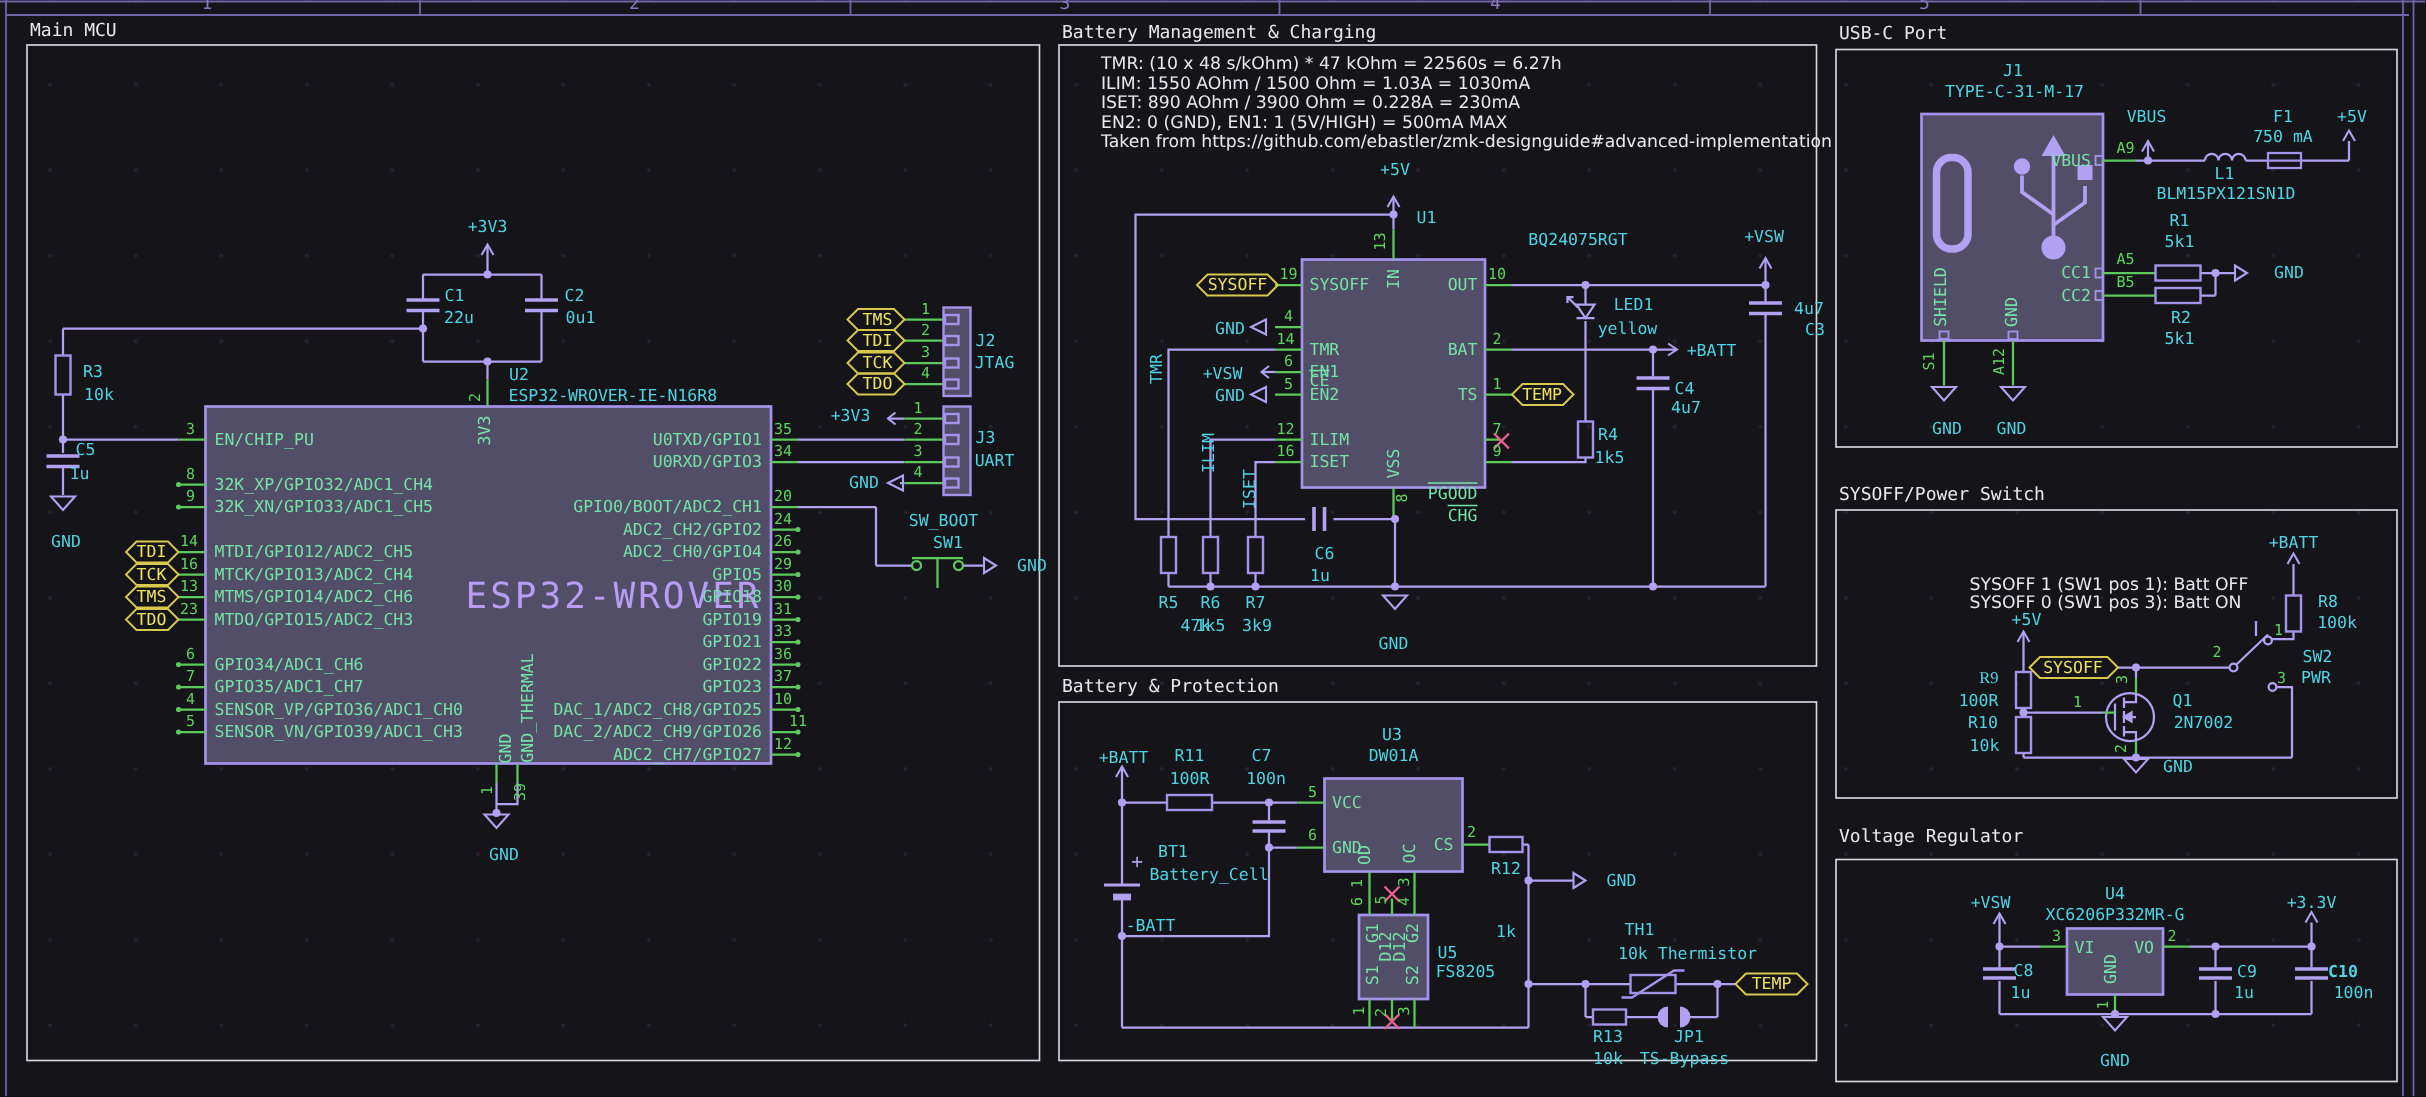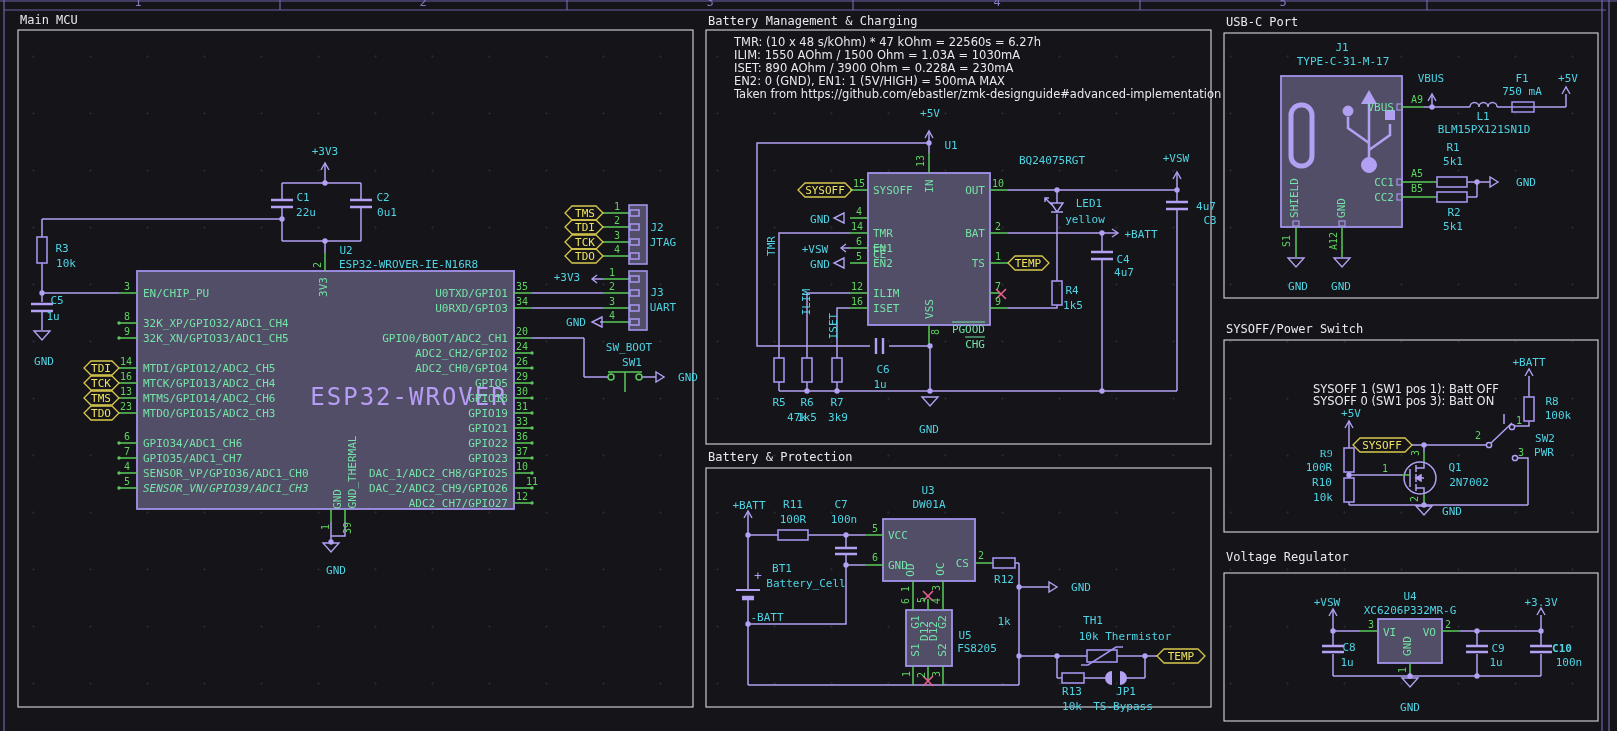--- a/index.html
+++ b/index.html
@@ -398,21 +398,21 @@
       <span class="tx mi" style="left: 143px; top: 293px; transform: translate(0px, -50%);">EN/CHIP_PU</span>
       <span class="tx mi" style="left: 143px; top: 323px; transform: translate(0px, -50%);">32K_XP/GPIO32/ADC1_CH4</span>
       <span class="tx mi" style="left: 143px; top: 338px; transform: translate(0px, -50%);">32K_XN/GPIO33/ADC1_CH5</span>
       <span class="tx mi" style="left: 143px; top: 368px; transform: translate(0px, -50%);">MTDI/GPIO12/ADC2_CH5</span>
       <span class="tx mi" style="left: 143px; top: 383px; transform: translate(0px, -50%);">MTCK/GPIO13/ADC2_CH4</span>
       <span class="tx mi" style="left: 143px; top: 398px; transform: translate(0px, -50%);">MTMS/GPIO14/ADC2_CH6</span>
       <span class="tx mi" style="left: 143px; top: 413px; transform: translate(0px, -50%);">MTDO/GPIO15/ADC2_CH3</span>
       <span class="tx mi" style="left: 143px; top: 443px; transform: translate(0px, -50%);">GPIO34/ADC1_CH6</span>
       <span class="tx mi" style="left: 143px; top: 458px; transform: translate(0px, -50%);">GPIO35/ADC1_CH7</span>
       <span class="tx mi" style="left: 143px; top: 473px; transform: translate(0px, -50%);">SENSOR_VP/GPIO36/ADC1_CH0</span>
-      <span class="tx mi" style="left: 143px; top: 488px; transform: translate(0px, -50%); font-style: italic;">SENSOR_VN/GPIO39/ADC1_CH3</span>
+      <span class="tx mi" style="left: 143px; top: 488px; transform: translate(0px, -50%);">SENSOR_VN/GPIO39/ADC1_CH3</span>
       <span class="tx mi" style="left: 508px; top: 293px; transform: translate(-100%, -50%);">U0TXD/GPIO1</span>
       <span class="tx mi" style="left: 508px; top: 308px; transform: translate(-100%, -50%);">U0RXD/GPIO3</span>
       <span class="tx mi" style="left: 508px; top: 338px; transform: translate(-100%, -50%);">GPIO0/BOOT/ADC2_CH1</span>
       <span class="tx mi" style="left: 508px; top: 353px; transform: translate(-100%, -50%);">ADC2_CH2/GPIO2</span>
       <span class="tx mi" style="left: 508px; top: 368px; transform: translate(-100%, -50%);">ADC2_CH0/GPIO4</span>
       <span class="tx mi" style="left: 508px; top: 383px; transform: translate(-100%, -50%);">GPIO5</span>
       <span class="tx mi" style="left: 508px; top: 398px; transform: translate(-100%, -50%);">GPIO18</span>
       <span class="tx mi" style="left: 508px; top: 413px; transform: translate(-100%, -50%);">GPIO19</span>
       <span class="tx mi" style="left: 508px; top: 428px; transform: translate(-100%, -50%);">GPIO21</span>
       <span class="tx mi" style="left: 508px; top: 443px; transform: translate(-100%, -50%);">GPIO22</span>
@@ -498,21 +498,21 @@
       <span class="tx mi" style="left: 873px; top: 263px; transform: translate(0px, -50%);">EN2</span>
       <span class="tx mi" style="left: 873px; top: 293px; transform: translate(0px, -50%);">ILIM</span>
       <span class="tx mi" style="left: 873px; top: 308px; transform: translate(0px, -50%);">ISET</span>
       <span class="tx mi" style="left: 985px; top: 190px; transform: translate(-100%, -50%);">OUT</span>
       <span class="tx mi" style="left: 985px; top: 233px; transform: translate(-100%, -50%);">BAT</span>
       <span class="tx mi" style="left: 985px; top: 263px; transform: translate(-100%, -50%);">TS</span>
       <span class="tx mi ov" style="left: 985px; top: 293px; transform: translate(-100%, -50%);">PGOOD</span>
       <span class="tx mi ov" style="left: 985px; top: 308px; transform: translate(-100%, -50%);">CHG</span>
       <span class="tx mi" style="left: 929px; top: 186px; transform: translate(-50%, -50%) rotate(-90deg);">IN</span>
       <span class="tx mi" style="left: 929px; top: 309px; transform: translate(-50%, -50%) rotate(-90deg);">VSS</span>
-      <span class="tx gr" style="left: 859px; top: 184px; transform: translate(-50%, -50%);">15</span>
+      <span class="tx gr" style="left: 859px; top: 184px; transform: translate(-50%, -50%);">19</span>
       <span class="tx gr" style="left: 859px; top: 212px; transform: translate(-50%, -50%);">4</span>
       <span class="tx gr" style="left: 857px; top: 227px; transform: translate(-50%, -50%);">14</span>
       <span class="tx gr" style="left: 859px; top: 242px; transform: translate(-50%, -50%);">6</span>
       <span class="tx gr" style="left: 859px; top: 257px; transform: translate(-50%, -50%);">5</span>
       <span class="tx gr" style="left: 857px; top: 287px; transform: translate(-50%, -50%);">12</span>
       <span class="tx gr" style="left: 857px; top: 302px; transform: translate(-50%, -50%);">16</span>
       <span class="tx gr" style="left: 998px; top: 184px; transform: translate(-50%, -50%);">10</span>
       <span class="tx gr" style="left: 998px; top: 227px; transform: translate(-50%, -50%);">2</span>
       <span class="tx gr" style="left: 998px; top: 257px; transform: translate(-50%, -50%);">1</span>
       <span class="tx gr" style="left: 998px; top: 287px; transform: translate(-50%, -50%);">7</span>

